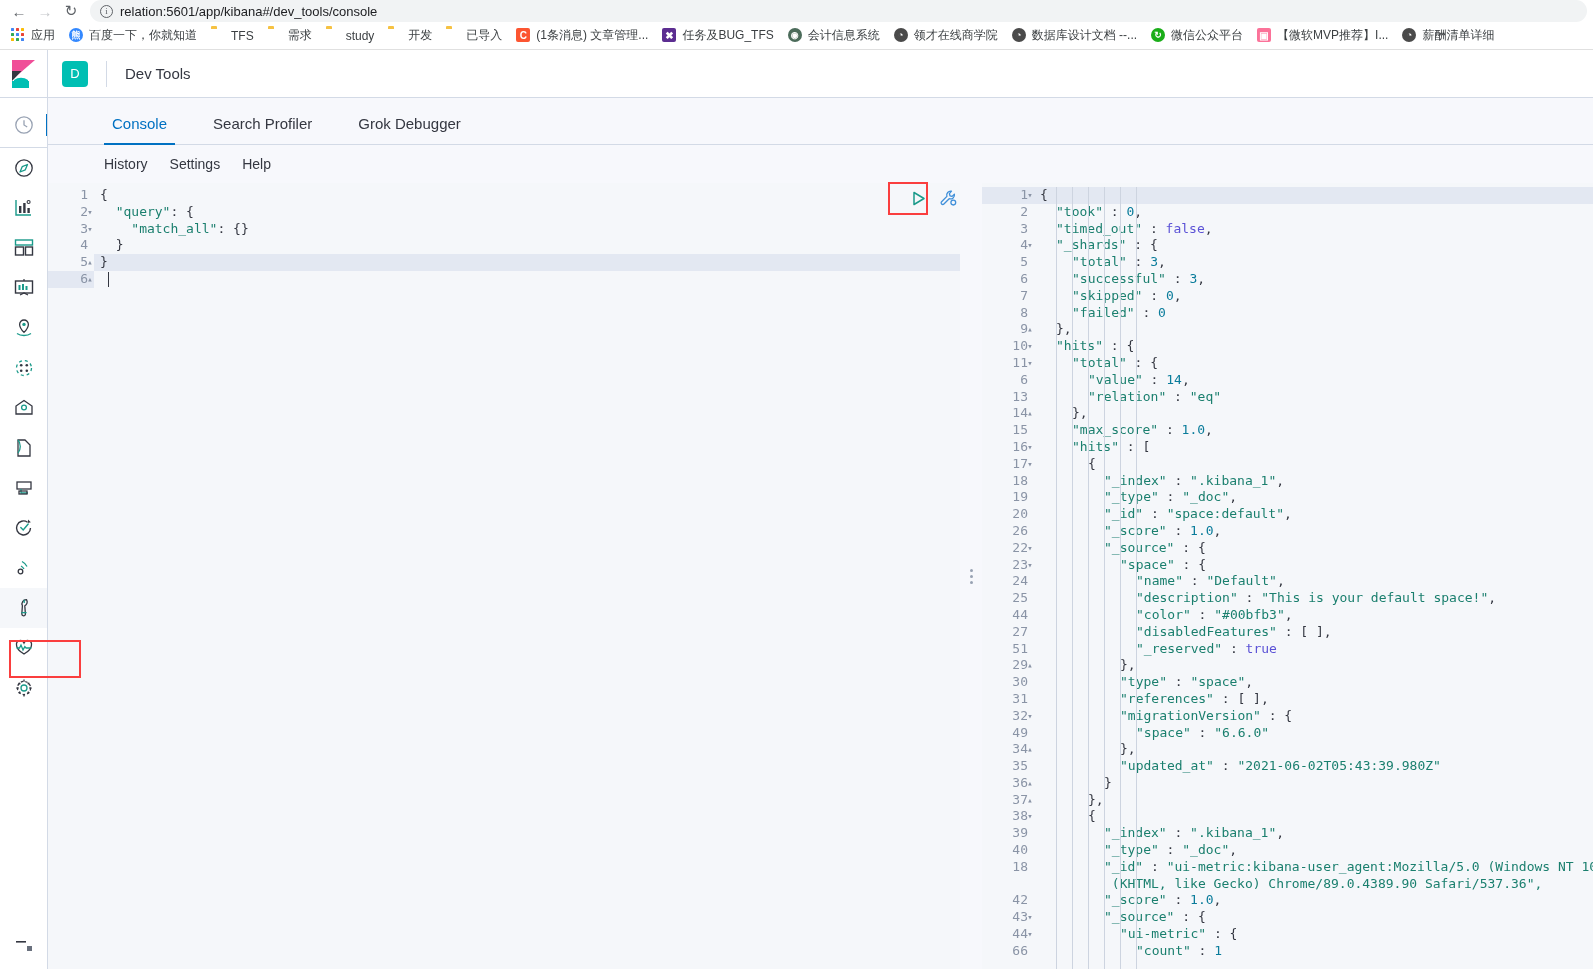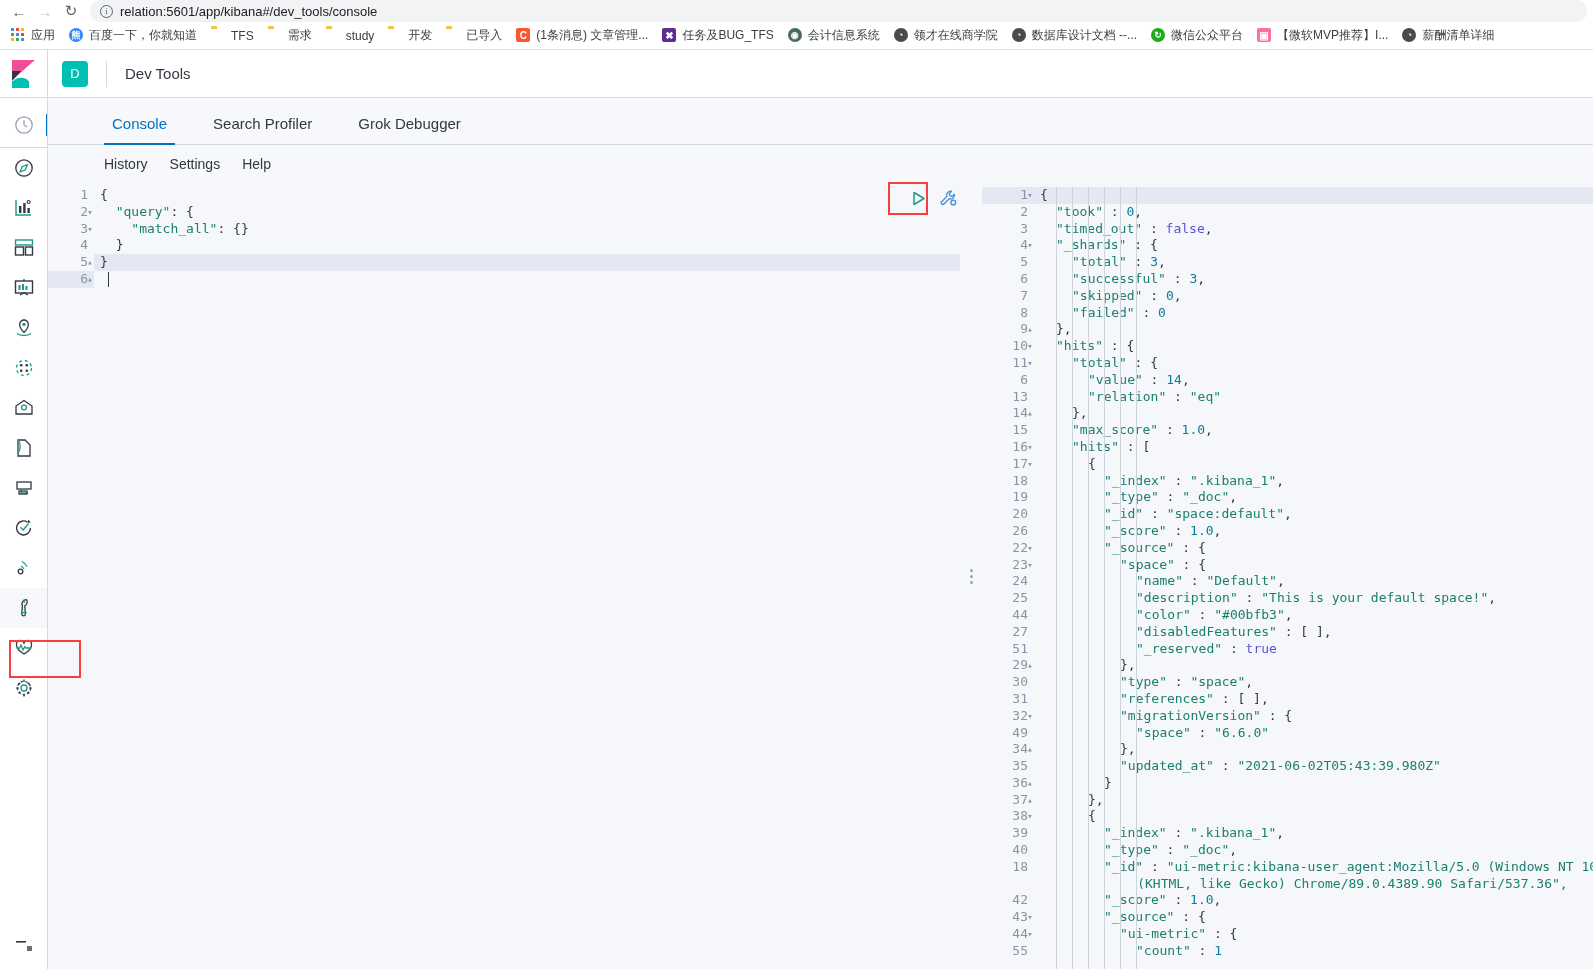--- a/index.html
+++ b/index.html
@@ -561,21 +561,21 @@
             <div class="ln">36<span class="fold">▴</span></div>
             <div class="ln">37<span class="fold">▴</span></div>
             <div class="ln">38<span class="fold">▾</span></div>
             <div class="ln">39</div>
             <div class="ln">40</div>
             <div class="ln">18</div>
             <div class="ln"></div>
             <div class="ln">42</div>
             <div class="ln">43<span class="fold">▾</span></div>
             <div class="ln">44<span class="fold">▾</span></div>
-            <div class="ln">55</div>
+            <div class="ln">66</div>
           </div>
         <div class="code-area" id="res-code">
             <div class="cl cur" style="padding-left: 6px;"><span class="t-punc">{</span></div>
             <div class="cl" style="padding-left: 22px;"><span class="t-key">"took"</span><span class="t-punc"> : </span><span class="t-num">0</span><span class="t-punc">,</span></div>
             <div class="cl" style="padding-left: 22px;"><span class="t-key">"timed_out"</span><span class="t-punc"> : </span><span class="t-bool">false</span><span class="t-punc">,</span></div>
             <div class="cl" style="padding-left: 22px;"><span class="t-key">"_shards"</span><span class="t-punc"> : {</span></div>
             <div class="cl" style="padding-left: 38px;"><span class="t-key">"total"</span><span class="t-punc"> : </span><span class="t-num">3</span><span class="t-punc">,</span></div>
             <div class="cl" style="padding-left: 38px;"><span class="t-key">"successful"</span><span class="t-punc"> : </span><span class="t-num">3</span><span class="t-punc">,</span></div>
             <div class="cl" style="padding-left: 38px;"><span class="t-key">"skipped"</span><span class="t-punc"> : </span><span class="t-num">0</span><span class="t-punc">,</span></div>
             <div class="cl" style="padding-left: 38px;"><span class="t-key">"failed"</span><span class="t-punc"> : </span><span class="t-num">0</span></div>
@@ -605,21 +605,21 @@
             <div class="cl" style="padding-left: 86px;"><span class="t-key">"migrationVersion"</span><span class="t-punc"> : {</span></div>
             <div class="cl" style="padding-left: 102px;"><span class="t-key">"space"</span><span class="t-punc"> : </span><span class="t-str">"6.6.0"</span></div>
             <div class="cl" style="padding-left: 86px;"><span class="t-punc">},</span></div>
             <div class="cl" style="padding-left: 86px;"><span class="t-key">"updated_at"</span><span class="t-punc"> : </span><span class="t-str">"2021-06-02T05:43:39.980Z"</span></div>
             <div class="cl" style="padding-left: 70px;"><span class="t-punc">}</span></div>
             <div class="cl" style="padding-left: 54px;"><span class="t-punc">},</span></div>
             <div class="cl" style="padding-left: 54px;"><span class="t-punc">{</span></div>
             <div class="cl" style="padding-left: 70px;"><span class="t-key">"_index"</span><span class="t-punc"> : </span><span class="t-str">".kibana_1"</span><span class="t-punc">,</span></div>
             <div class="cl" style="padding-left: 70px;"><span class="t-key">"_type"</span><span class="t-punc"> : </span><span class="t-str">"_doc"</span><span class="t-punc">,</span></div>
             <div class="cl" style="padding-left: 70px;"><span class="t-key">"_id"</span><span class="t-punc"> : </span><span class="t-str">"ui-metric:kibana-user_agent:Mozilla/5.0 (Windows NT 10</span></div>
-            <div class="cl" style="padding-left: 70px; text-align: center;"><span class="t-str"> (KHTML, like Gecko) Chrome/89.0.4389.90 Safari/537.36",</span></div>
+            <div class="cl" style="padding-left: 70px;"><span class="t-str"> (KHTML, like Gecko) Chrome/89.0.4389.90 Safari/537.36",</span></div>
             <div class="cl" style="padding-left: 70px;"><span class="t-key">"_score"</span><span class="t-punc"> : </span><span class="t-num">1.0</span><span class="t-punc">,</span></div>
             <div class="cl" style="padding-left: 70px;"><span class="t-key">"_source"</span><span class="t-punc"> : {</span></div>
             <div class="cl" style="padding-left: 86px;"><span class="t-key">"ui-metric"</span><span class="t-punc"> : {</span></div>
             <div class="cl" style="padding-left: 102px;"><span class="t-key">"count"</span><span class="t-punc"> : </span><span class="t-num">1</span></div>
             <div class="guide" style="left: 22px; bottom: 0px;"></div>
             <div class="guide" style="left: 38px; bottom: 0px;"></div>
             <div class="guide" style="left: 54px; bottom: 0px;"></div>
             <div class="guide" style="left: 70px; bottom: 0px;"></div>
             <div class="guide" style="left: 86px; bottom: 0px;"></div>
             <div class="guide" style="left: 102px; bottom: 0px;"></div>

